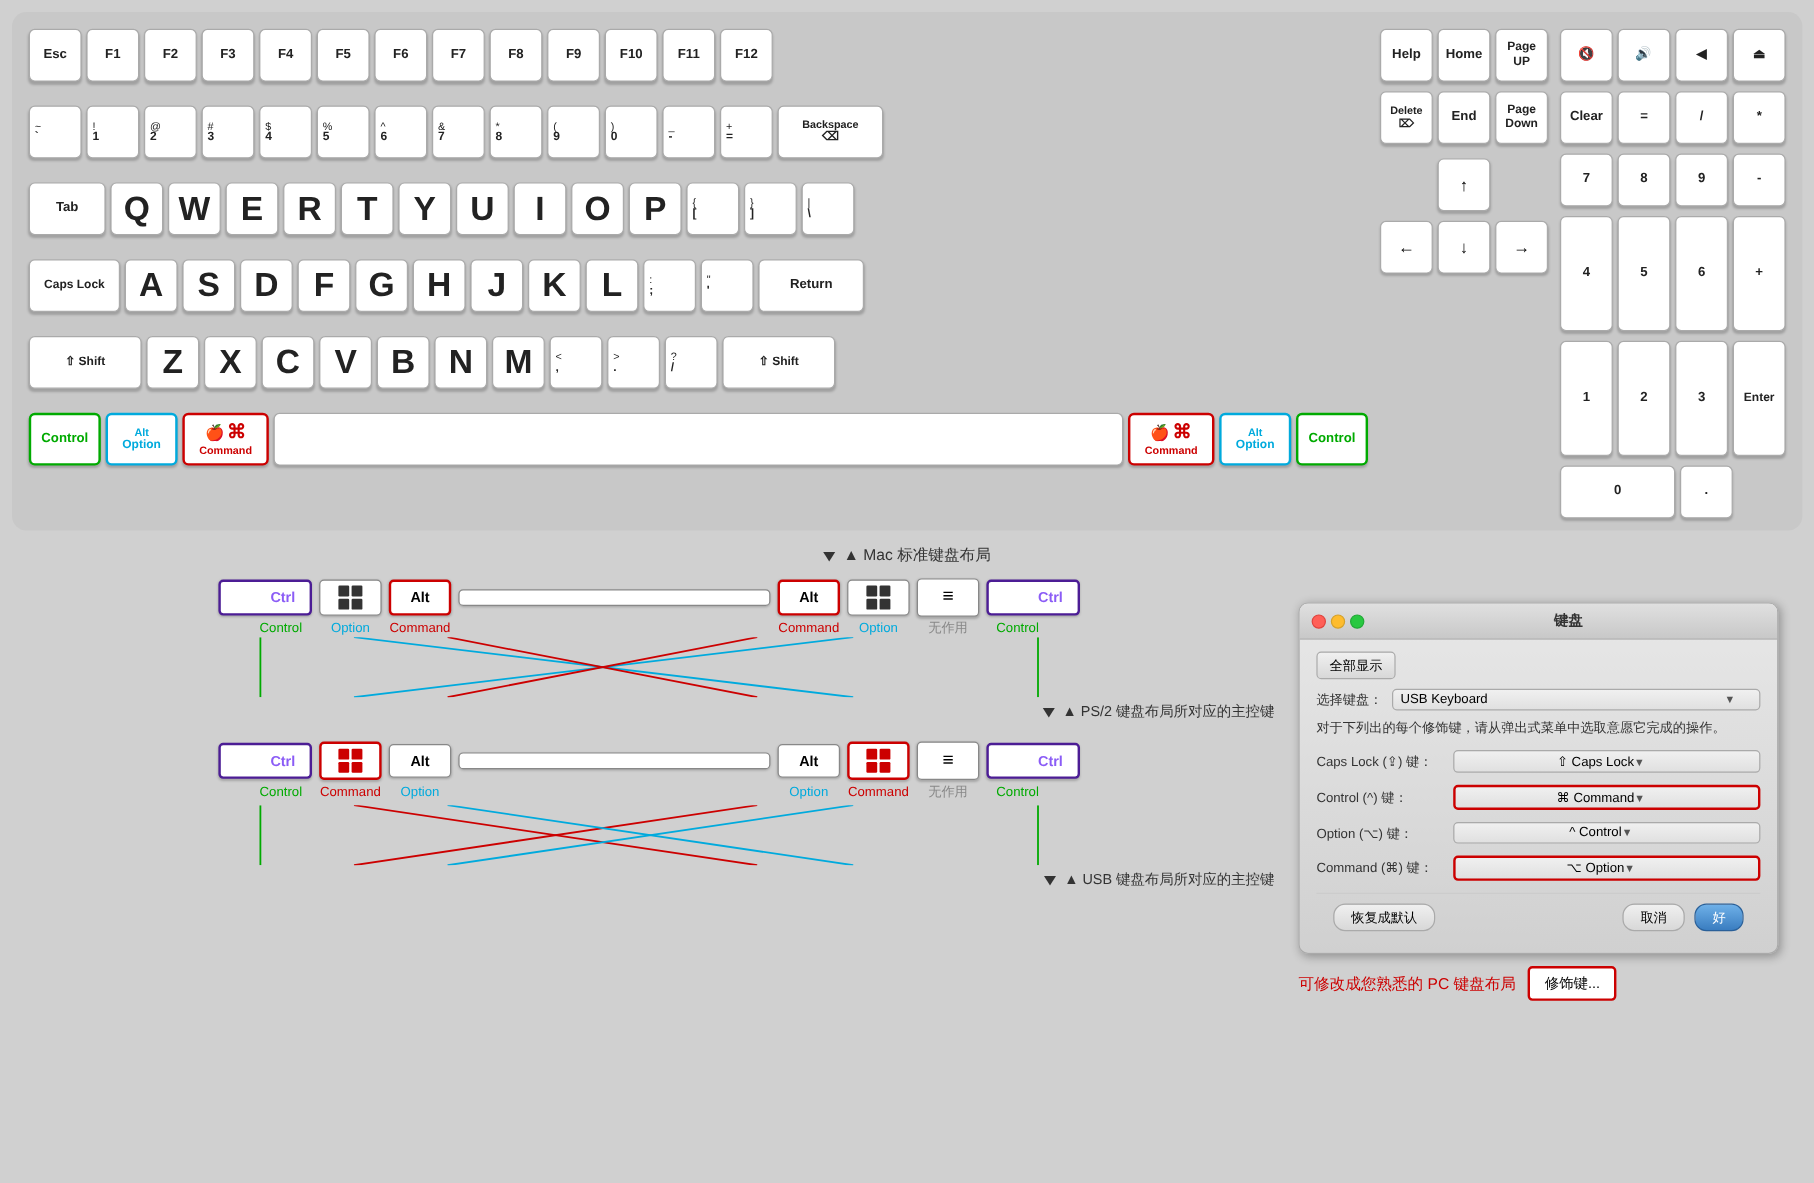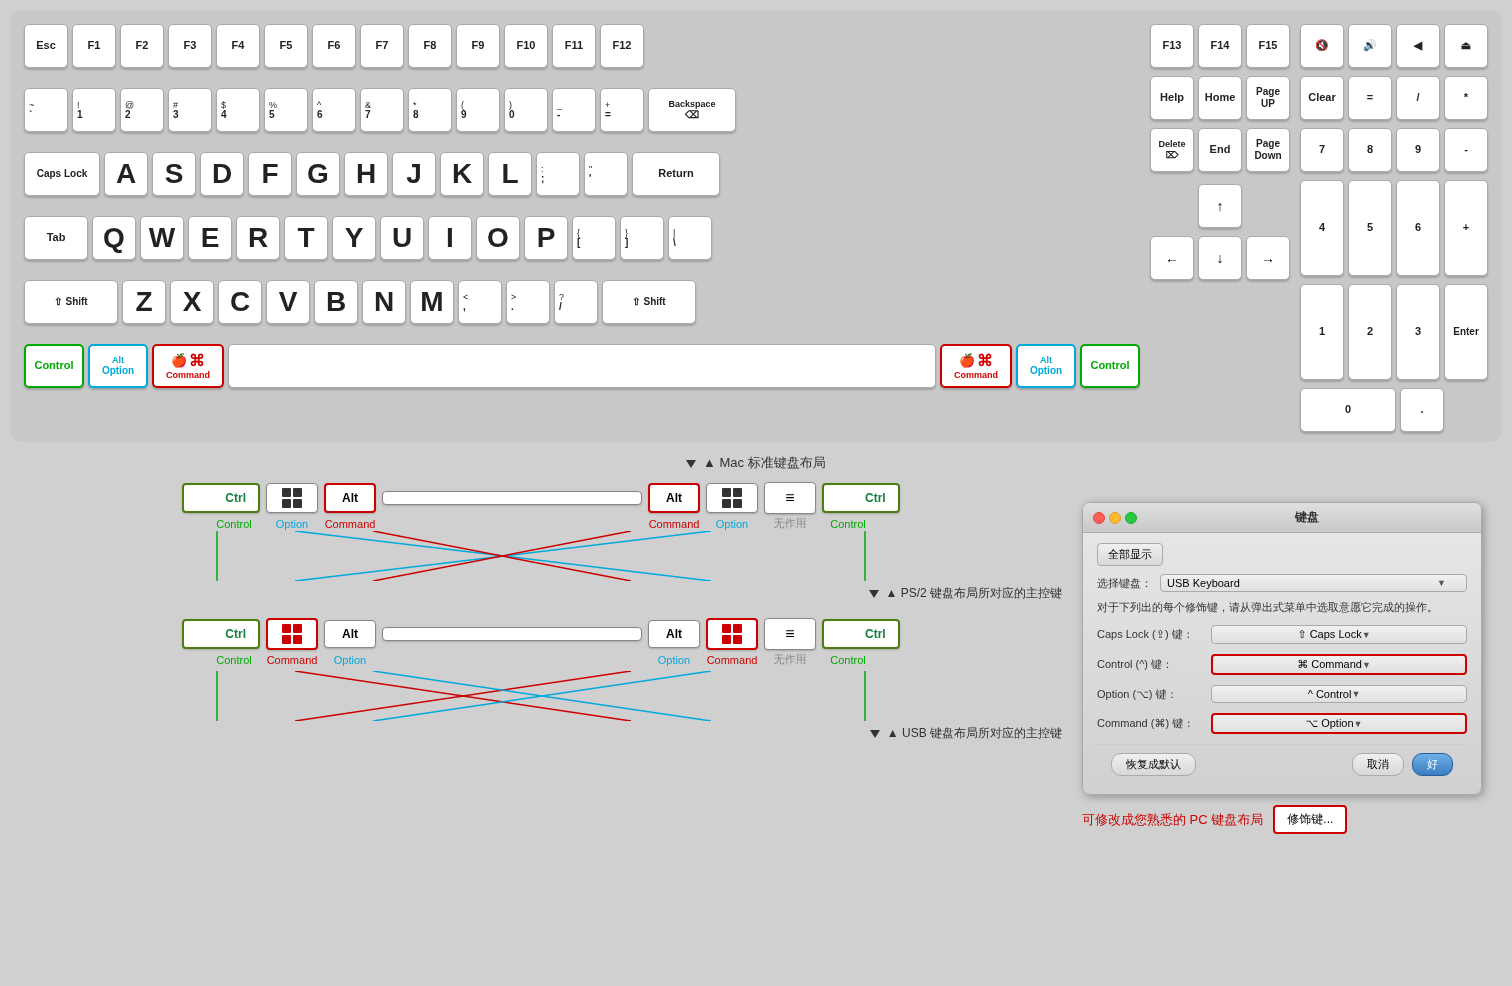--- a/index.html
+++ b/index.html
@@ -207,21 +207,21 @@
     .mod-key-space {
       background: white;
       border: 1px solid #888;
       border-radius: 4px;
       padding: 6px 12px;
       width: 260px;
       text-align: center;
       box-shadow: 0 1px 2px rgba(0,0,0,0.2);
     }
 
-    .mod-key-green { border: 2px solid #4d7c0f; color: #15803d; padding-left: 41px; }
+    .mod-key-green { border: 2px solid #4c1d95; color: #8b5cf6; padding-left: 41px; }
     .mod-key-red { border: 2px solid #cc0000; }
 
     .mod-label {
       font-size: 11px;
       min-width: 52px;
       text-align: center;
     }
     .mod-label-green { color: #00aa00; }
     .mod-label-blue { color: #00aadd; }
     .mod-label-red { color: #cc0000; }
@@ -577,42 +577,20 @@
           <span class="bottom-char">-</span>
         </div>
         <div class="key">
           <span class="top-char">+</span>
           <span class="bottom-char">=</span>
         </div>
         <div class="key key-backspace" style="font-size:10px;">
           <span style="font-size:9px;">Backspace</span>
           <span>⌫</span>
         </div>
-      </div>
-
-      <div class="key-row">
-        <div class="key key-caps" style="font-size:10px;">Caps Lock</div>
-        <div class="key key-large">A</div>
-        <div class="key key-large">S</div>
-        <div class="key key-large">D</div>
-        <div class="key key-large">F</div>
-        <div class="key key-large">G</div>
-        <div class="key key-large">H</div>
-        <div class="key key-large">J</div>
-        <div class="key key-large">K</div>
-        <div class="key key-large">L</div>
-        <div class="key">
-          <span class="top-char">:</span>
-          <span class="bottom-char">;</span>
-        </div>
-        <div class="key">
-          <span class="top-char">"</span>
-          <span class="bottom-char">'</span>
-        </div>
-        <div class="key key-return">Return</div>
       </div>
 
       <div class="key-row">
         <div class="key key-tab">Tab</div>
         <div class="key key-large">Q</div>
         <div class="key key-large">W</div>
         <div class="key key-large">E</div>
         <div class="key key-large">R</div>
         <div class="key key-large">T</div>
         <div class="key key-large">Y</div>
@@ -628,20 +606,42 @@
           <span class="top-char">}</span>
           <span class="bottom-char">]</span>
         </div>
         <div class="key">
           <span class="top-char">|</span>
           <span class="bottom-char">\</span>
         </div>
       </div>
 
       <div class="key-row">
+        <div class="key key-caps" style="font-size:10px;">Caps Lock</div>
+        <div class="key key-large">A</div>
+        <div class="key key-large">S</div>
+        <div class="key key-large">D</div>
+        <div class="key key-large">F</div>
+        <div class="key key-large">G</div>
+        <div class="key key-large">H</div>
+        <div class="key key-large">J</div>
+        <div class="key key-large">K</div>
+        <div class="key key-large">L</div>
+        <div class="key">
+          <span class="top-char">:</span>
+          <span class="bottom-char">;</span>
+        </div>
+        <div class="key">
+          <span class="top-char">"</span>
+          <span class="bottom-char">'</span>
+        </div>
+        <div class="key key-return">Return</div>
+      </div>
+
+      <div class="key-row">
         <div class="key key-shift-l">⇧ Shift</div>
         <div class="key key-large">Z</div>
         <div class="key key-large">X</div>
         <div class="key key-large">C</div>
         <div class="key key-large">V</div>
         <div class="key key-large">B</div>
         <div class="key key-large">N</div>
         <div class="key key-large">M</div>
         <div class="key">
           <span class="top-char">&lt;</span>
@@ -685,25 +685,20 @@
         </div>
         <div class="key" style="min-width:60px;font-size:11px;border:2px solid #00aa00;color:#00aa00;">Control</div>
       </div>
 
     </div>
 
     <div class="keyboard-right">
 
       <div class="keyboard-fn-cluster">
 
-        <div style="display:flex;gap:4px;margin-bottom:4px;">
-          <div class="key key-fn">F13</div>
-          <div class="key key-fn">F14</div>
-          <div class="key key-fn">F15</div>
-        </div>
 
         <div style="display:flex;gap:4px;margin-bottom:4px;">
           <div class="key key-fn">Help</div>
           <div class="key key-fn">Home</div>
           <div class="key key-fn" style="font-size:10px;">Page<br>UP</div>
         </div>
 
         <div style="display:flex;gap:4px;margin-bottom:4px;">
           <div class="key key-fn" style="font-size:9px;">Delete<br>⌦</div>
           <div class="key key-fn">End</div>

